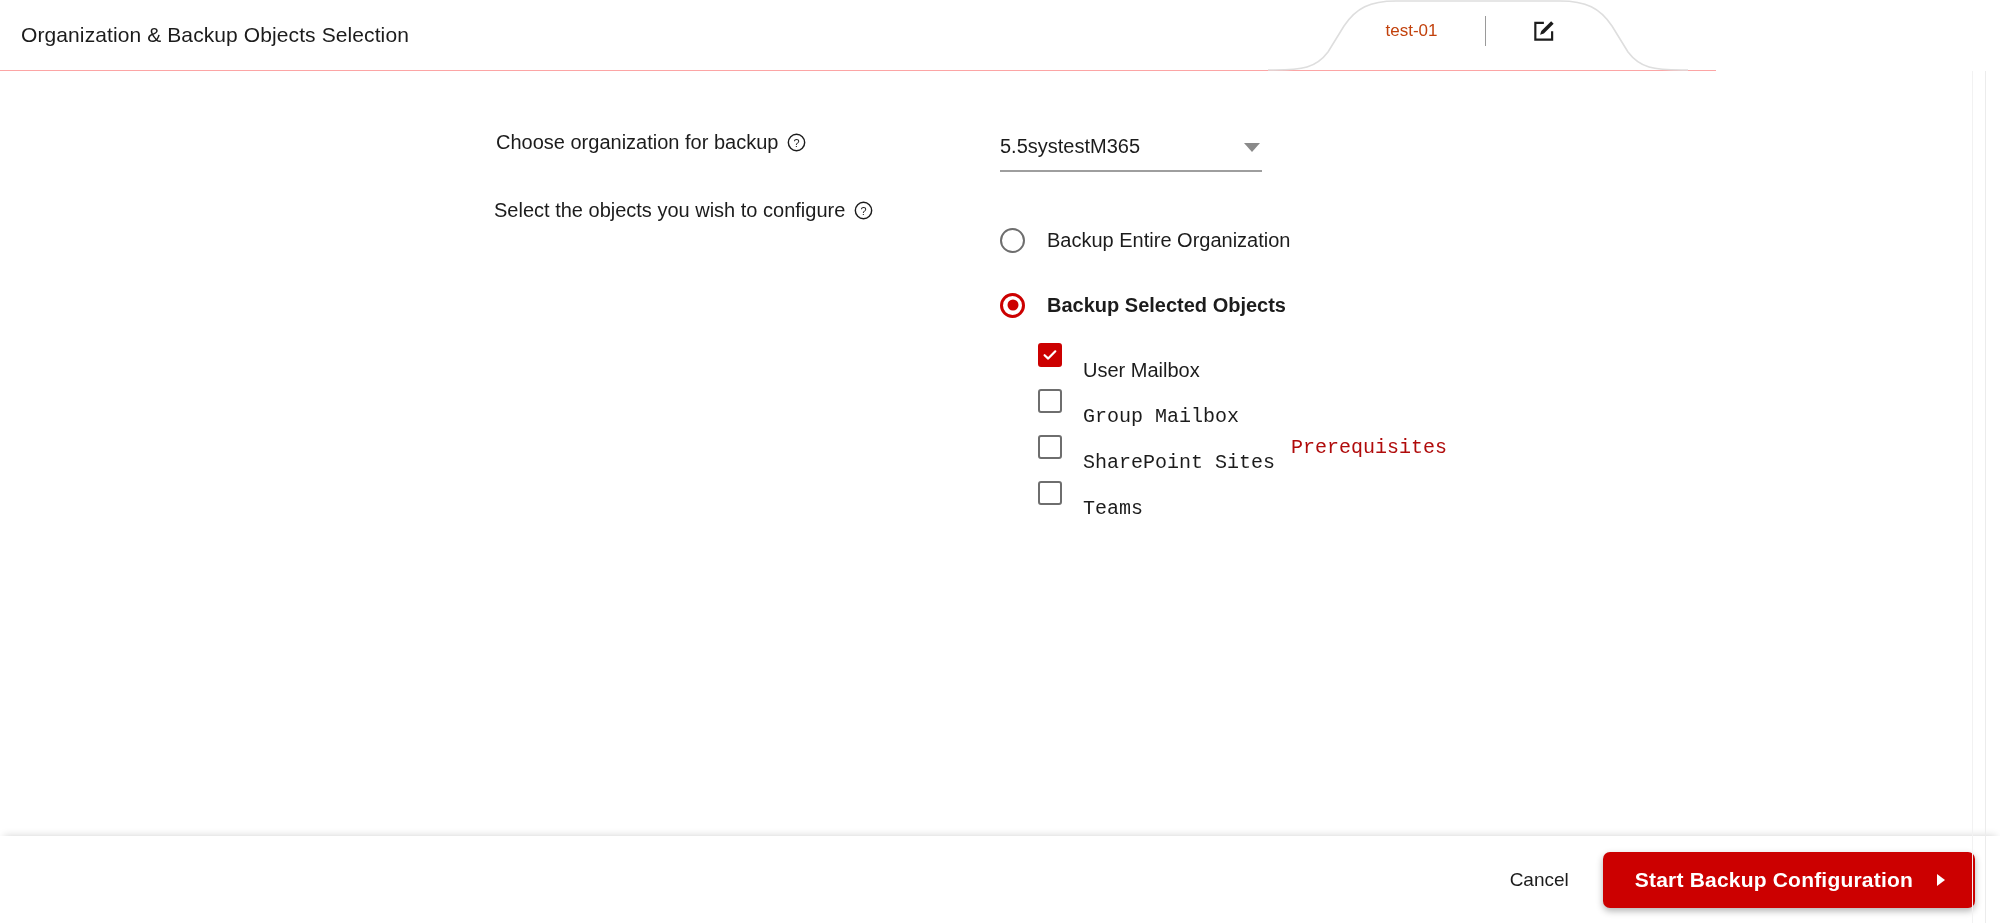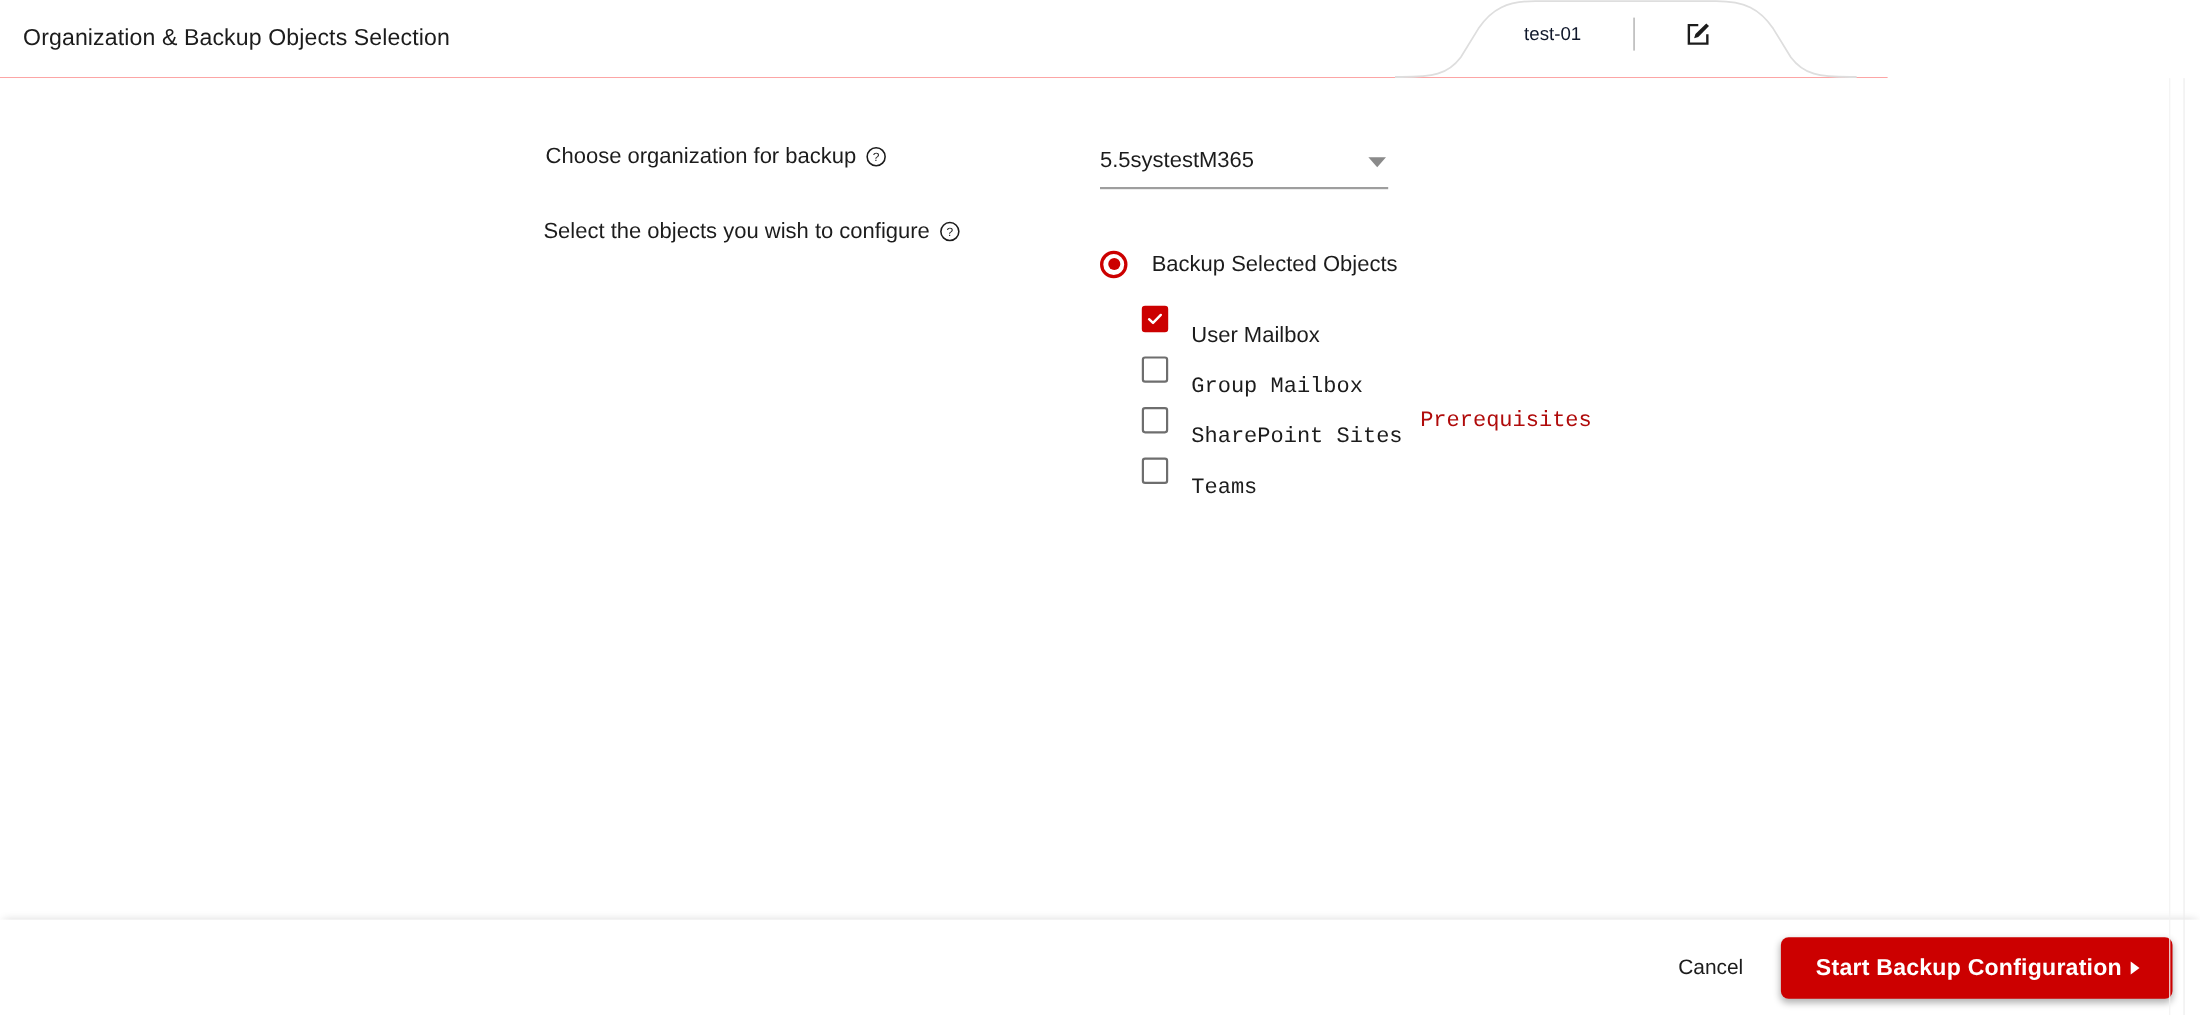--- a/index.html
+++ b/index.html
@@ -54,21 +54,21 @@
     position: absolute;
     left: 0; top: 0;
     width: 420px; height: 62px;
     display: flex;
     align-items: center;
     justify-content: center;
     gap: 0px;
   }
   .tab-label {
     font-size: 17px;
-    color: #0f172a;
+    color: #c2410c;
     white-space: nowrap;
     padding-right: 48px;
   }
   .tab-divider {
     width: 1px;
     height: 30px;
     background: #9a9a9a;
   }
   .tab-edit-btn {
     width: 52px;
@@ -248,21 +248,21 @@
     color: #ffffff;
     border: none;
     border-radius: 7px;
     height: 56px;
     padding: 0 30px 0 32px;
     font-size: 21px;
     font-weight: bold;
     letter-spacing: 0.2px;
     display: flex;
     align-items: center;
-    gap: 8px;
+    gap: 24px;
     cursor: pointer;
     box-shadow: 0 3px 7px rgba(0,0,0,0.30);
     font-family: "Liberation Sans", sans-serif;
     white-space: nowrap;
   }
   .btn-arrow {
     width: 0; height: 0;
     border-top: 6px solid transparent;
     border-bottom: 6px solid transparent;
     border-left: 8px solid #ffffff;
@@ -332,20 +332,24 @@
       <span class="help-icon">
         <svg width="19" height="19" viewBox="0 0 20 20">
           <circle cx="10" cy="10" r="8.6" fill="none" stroke="#1c1c1c" stroke-width="1.5"></circle>
           <text x="10" y="14.4" text-anchor="middle" font-size="11.5" font-family="Liberation Sans, sans-serif" fill="#1c1c1c">?</text>
         </svg>
       </span>
     </div>
 
     <div class="options">
 
+      <div class="opt-row">
+        <span class="radio"></span>
+        <span class="opt-label">Backup Entire Organization</span>
+      </div>
 
       <div class="opt-row">
         <span class="radio checked"></span>
         <span class="opt-label">Backup Selected Objects</span>
       </div>
 
       <div class="checkgroup">
 
         <div class="chk-row">
           <span class="checkbox checked">

